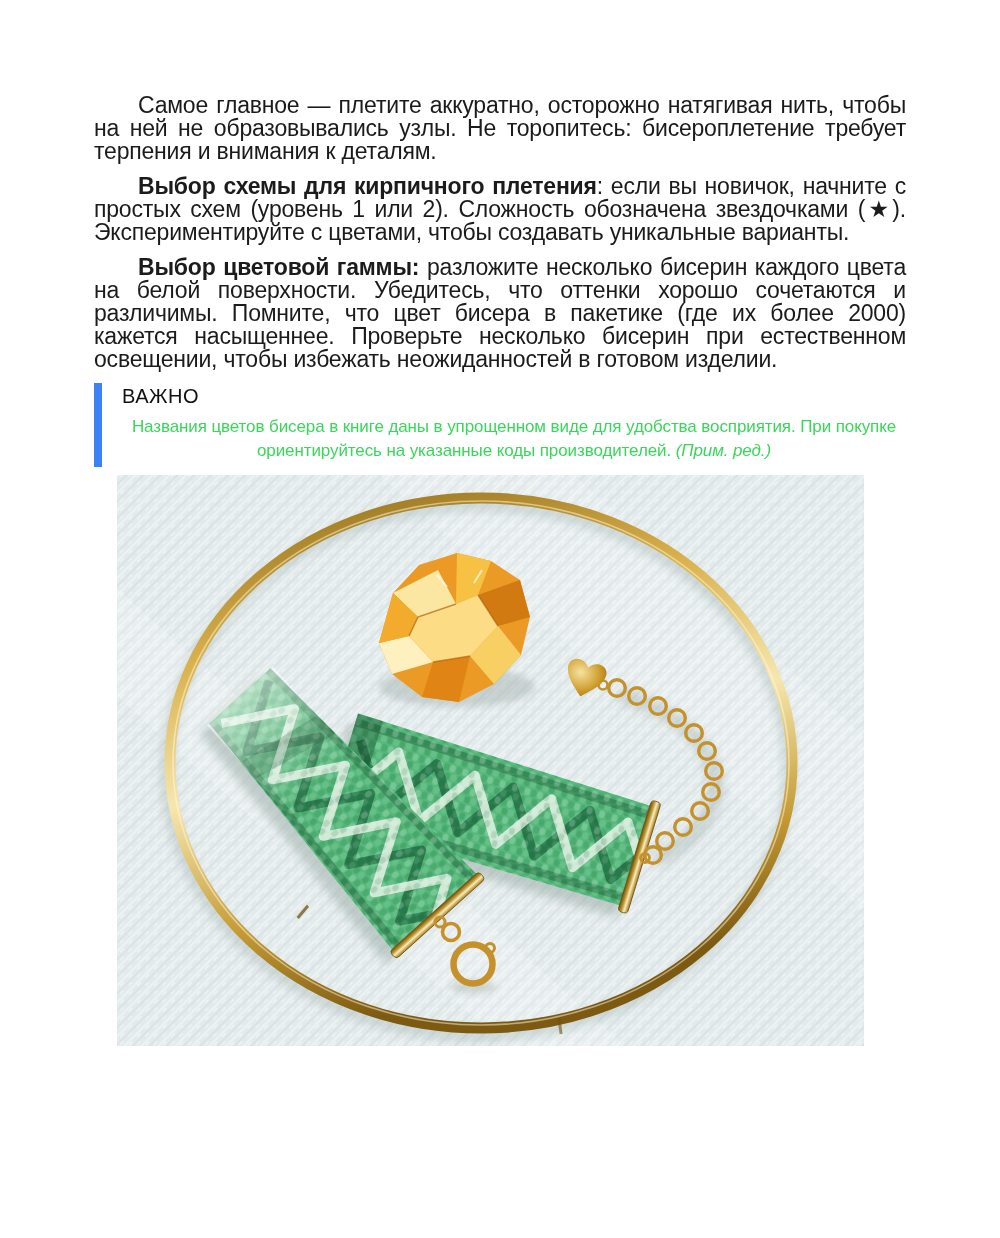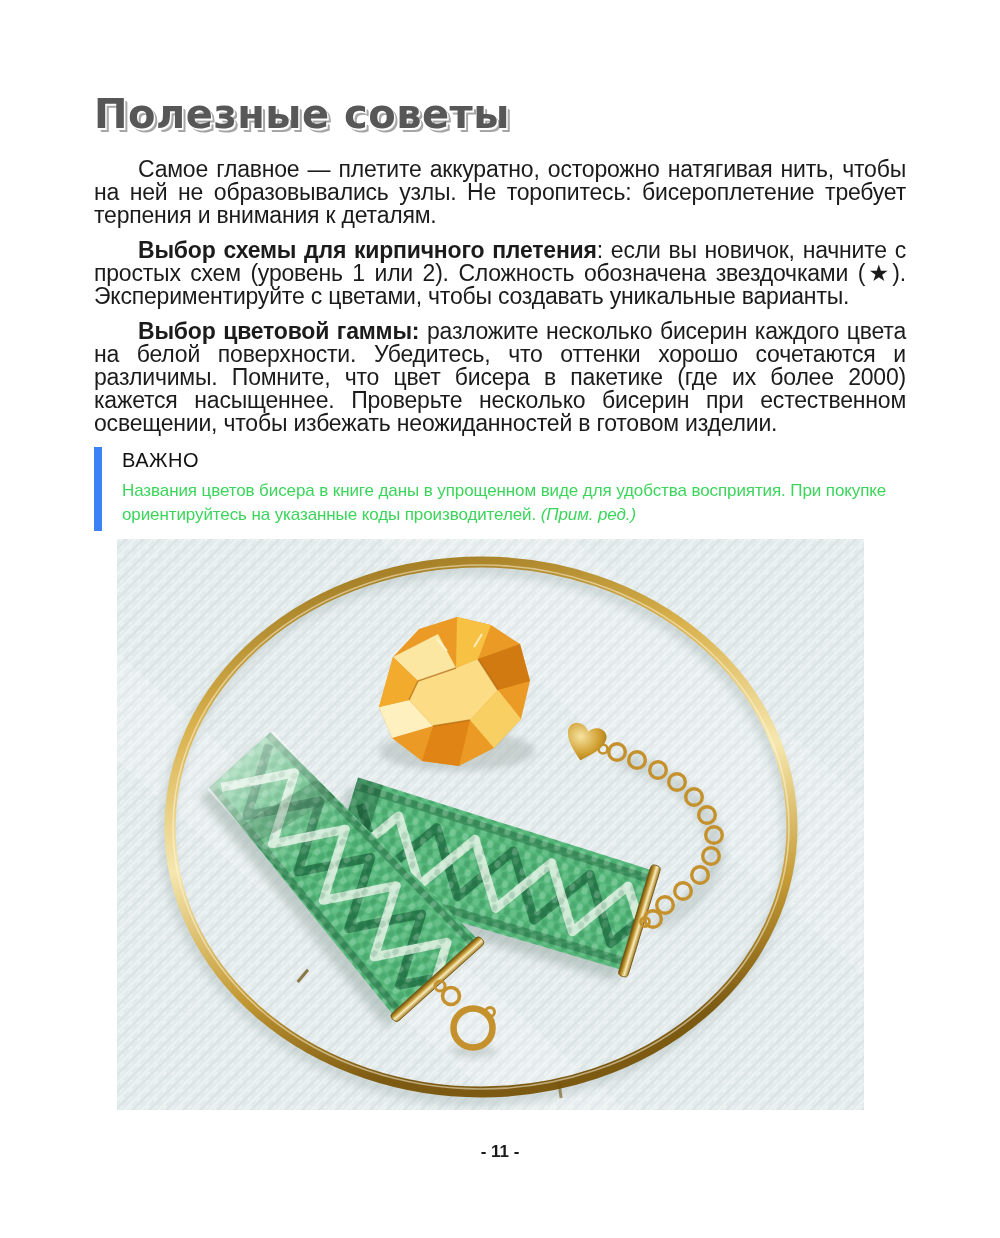--- a/index.html
+++ b/index.html
@@ -9,34 +9,33 @@
   .title{margin:0 0 24px 0;font-family:"DejaVu Sans",sans-serif;font-weight:bold;
          font-size:40px;line-height:1;color:#575757;letter-spacing:0.5px;
          text-shadow:1.5px 1.5px 0 #ffffff,3px 3px 0 #a8a8a8,3.5px 3.5px 0 #a2a2a2;}
   p.body{margin:0 0 12px 0;font-size:23px;line-height:23px;color:#1b1b1b;
          text-align:justify;letter-spacing:-0.2px;}
   p.body b{font-weight:bold;margin-left:44px;}
   .important{margin-top:8px;border-left:8px solid #3b82f6;padding:2px 0 4px 20px;}
   .important h2{margin:0 0 8px 0;font-size:20px;font-weight:normal;color:#111111;
                 letter-spacing:0.5px;line-height:1.1;}
   .important .green-text{margin:0;font-size:17px;line-height:24px;color:#3cd55c;
-                         text-align:left;letter-spacing:-0.1px;}
+                         text-align:center;letter-spacing:-0.1px;}
   .important .green-text i{font-style:italic;}
   .photo-wrap{margin:8px 0 0 23px;width:747px;height:571px;}
   svg{display:block;}
   .footer{position:absolute;top:1142px;left:0;width:1000px;text-align:center;
           font-weight:bold;font-size:17px;color:#1a1a1a;}
 </style>
 </head>
 <body>
 
 <div class="page">
   <div class="content">
 
-    <h1 class="title">Полезные советы</h1>
 
     <p class="body"><b></b><span>Самое главное — плетите аккуратно, осторожно натягивая нить, чтобы на ней не образовывались узлы. Не торопитесь: бисероплетение требует терпения и внимания к деталям.</span></p>
 
 
     <p class="body"><b>Выбор схемы для кирпичного плетения</b><span>: если вы новичок, начните с простых схем (уровень 1 или 2). Сложность обозначена звездочками (★). Экспериментируйте с цветами, чтобы создавать уникальные варианты.</span></p>
 
     <p class="body"><b>Выбор цветовой гаммы:</b><span> разложите несколько бисерин каждого цвета на белой поверхности. Убедитесь, что оттенки хорошо сочетаются и различимы. Помните, что цвет бисера в пакетике (где их более 2000) кажется насыщеннее. Проверьте несколько бисерин при естественном освещении, чтобы избежать неожиданностей в готовом изделии.</span></p>
 
     <div class="important">
       <h2>ВАЖНО</h2>
@@ -174,14 +173,13 @@
           <circle cx="548" cy="366" r="8.3"></circle>
             <circle cx="536" cy="380" r="8.3"></circle>
           <circle cx="528" cy="383" r="4.5" stroke-width="2.8"></circle>
           <circle cx="486" cy="210" r="4.5" stroke-width="2.6"></circle>
         </g>
         <path transform="rotate(15 468 204)" d="M468,192 C460,181 445,187 449,199 C451,207 459,214 468,222 C477,214 485,207 487,199 C491,187 476,181 468,192 Z" fill="url(#goldHeart)"></path>
       </svg>
     </div>
   </div>
 
-  <div class="footer">- 11 -</div>
 </div>
 
 </body></html>

